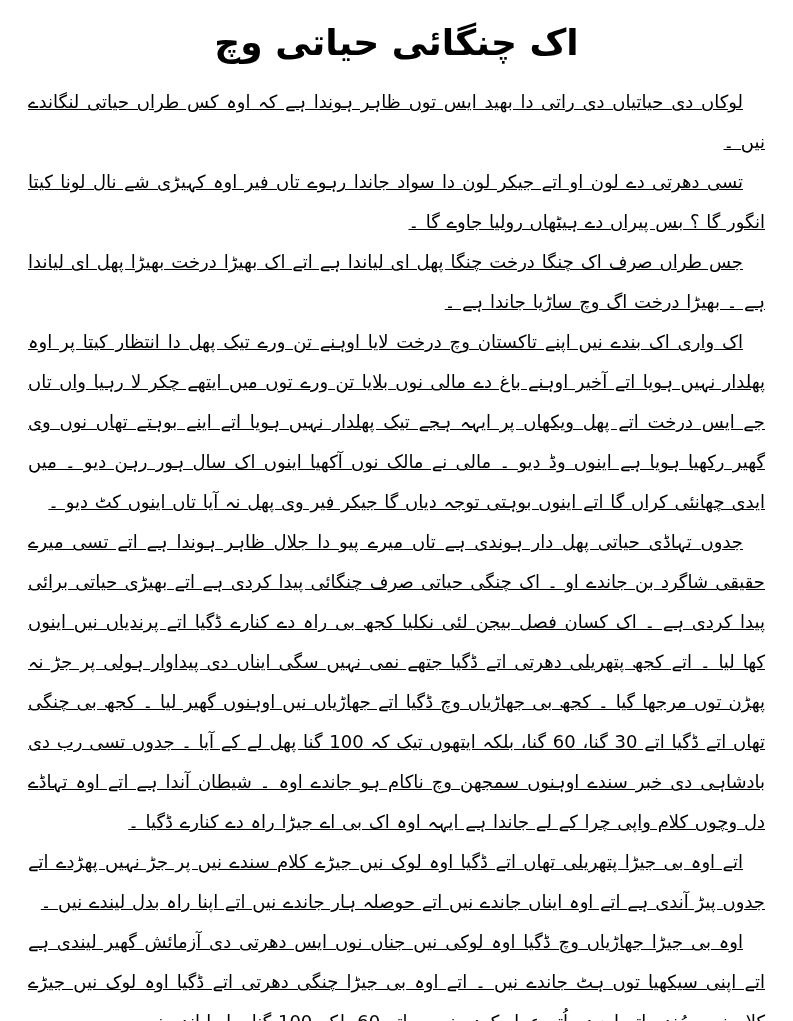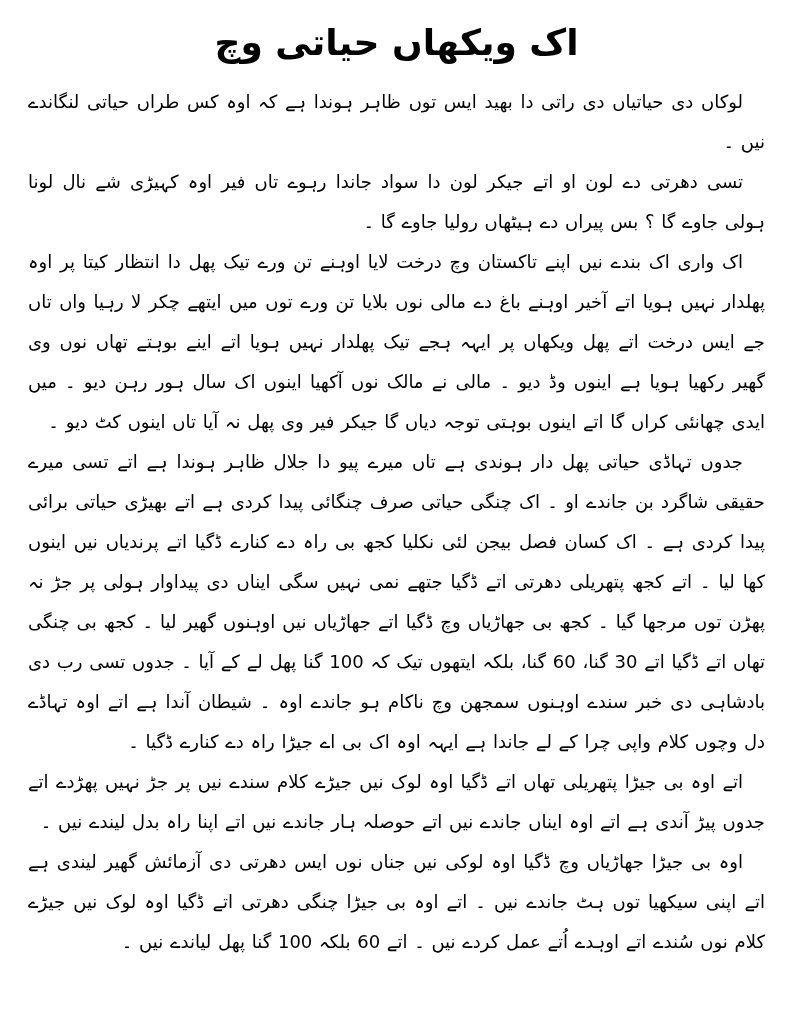--- a/index.html
+++ b/index.html
@@ -30,34 +30,36 @@
   }
   .para {
     margin: 0;
     direction: rtl;
     unicode-bidi: embed;
     text-align: justify;
     text-indent: 22px;
     font-size: 18px;
     line-height: 40px;
     word-spacing: 1px;
+    text-decoration: underline;
   }
 </style>
 </head>
 <body>
 
 <div class="page">
 
-  <h1 class="title">اک ویکھاں حیاتی وچ</h1>
+  <h1 class="title">اک چنگائی حیاتی وچ</h1>
 
   <p class="para">لوکاں دی حیاتیاں دی راتی دا بھید ایس توں ظاہر ہوندا ہے کہ اوہ کس طراں حیاتی لنگاندے نیں ۔</p>
 
-  <p class="para">تسی دھرتی دے لون او اتے جیکر لون دا سواد جاندا رہوے تاں فیر اوہ کہیڑی شے نال لونا ہولی جاوے گا ؟ بس پیراں دے ہیٹھاں رولیا جاوے گا ۔</p>
+  <p class="para">تسی دھرتی دے لون او اتے جیکر لون دا سواد جاندا رہوے تاں فیر اوہ کہیڑی شے نال لونا کیتا انگور گا ؟ بس پیراں دے ہیٹھاں رولیا جاوے گا ۔</p>
 
 
+  <p class="para">جس طراں صرف اک چنگا درخت چنگا پھل ای لیاندا ہے اتے اک بھیڑا درخت بھیڑا پھل ای لیاندا ہے ۔ بھیڑا درخت اگ وچ ساڑیا جاندا ہے ۔</p>
 
   <p class="para">اک واری اک بندے نیں اپنے تاکستان وچ درخت لایا اوہنے تن ورے تیک پھل دا انتظار کیتا پر اوہ پھلدار نہیں ہویا اتے آخیر اوہنے باغ دے مالی نوں بلایا تن ورے توں میں ایتھے چکر لا رہیا واں تاں جے ایس درخت اتے پھل ویکھاں پر ایہہ ہجے تیک پھلدار نہیں ہویا اتے اینے بوہتے تھاں نوں وی گھیر رکھیا ہویا ہے اینوں وڈ دیو ۔ مالی نے مالک نوں آکھیا اینوں اک سال ہور رہن دیو ۔ میں ایدی چھانئی کراں گا اتے اینوں بوہتی توجہ دیاں گا جیکر فیر وی پھل نہ آیا تاں اینوں کٹ دیو ۔</p>
 
   <p class="para">جدوں تہاڈی حیاتی پھل دار ہوندی ہے تاں میرے پیو دا جلال ظاہر ہوندا ہے اتے تسی میرے حقیقی شاگرد بن جاندے او ۔ اک چنگی حیاتی صرف چنگائی پیدا کردی ہے اتے بھیڑی حیاتی برائی پیدا کردی ہے ۔ اک کسان فصل بیجن لئی نکلیا کجھ بی راہ دے کنارے ڈگیا اتے پرندیاں نیں اینوں کھا لیا ۔ اتے کجھ پتھریلی دھرتی اتے ڈگیا جتھے نمی نہیں سگی ایناں دی پیداوار ہولی پر جڑ نہ پھڑن توں مرجھا گیا ۔ کجھ بی جھاڑیاں وچ ڈگیا اتے جھاڑیاں نیں اوہنوں گھیر لیا ۔ کجھ بی چنگی تھاں اتے ڈگیا اتے 30 گنا، 60 گنا، بلکہ ایتھوں تیک کہ 100 گنا پھل لے کے آیا ۔ جدوں تسی رب دی بادشاہی دی خبر سندے اوہنوں سمجھن وچ ناکام ہو جاندے اوہ ۔ شیطان آندا ہے اتے اوہ تہاڈے دل وچوں کلام واپی چرا کے لے جاندا ہے ایہہ اوہ اک بی اے جیڑا راہ دے کنارے ڈگیا ۔</p>
 
   <p class="para">اتے اوہ بی جیڑا پتھریلی تھاں اتے ڈگیا اوہ لوک نیں جیڑے کلام سندے نیں پر جڑ نہیں پھڑدے اتے جدوں پیڑ آندی ہے اتے اوہ ایناں جاندے نیں اتے حوصلہ ہار جاندے نیں اتے اپنا راہ بدل لیندے نیں ۔</p>
 
   <p class="para">اوہ بی جیڑا جھاڑیاں وچ ڈگیا اوہ لوکی نیں جناں نوں ایس دھرتی دی آزمائش گھیر لیندی ہے اتے اپنی سیکھیا توں ہٹ جاندے نیں ۔ اتے اوہ بی جیڑا چنگی دھرتی اتے ڈگیا اوہ لوک نیں جیڑے کلام نوں سُندے اتے اوہدے اُتے عمل کردے نیں ۔ اتے 60 بلکہ 100 گنا پھل لیاندے نیں ۔</p>
 
 </div>

